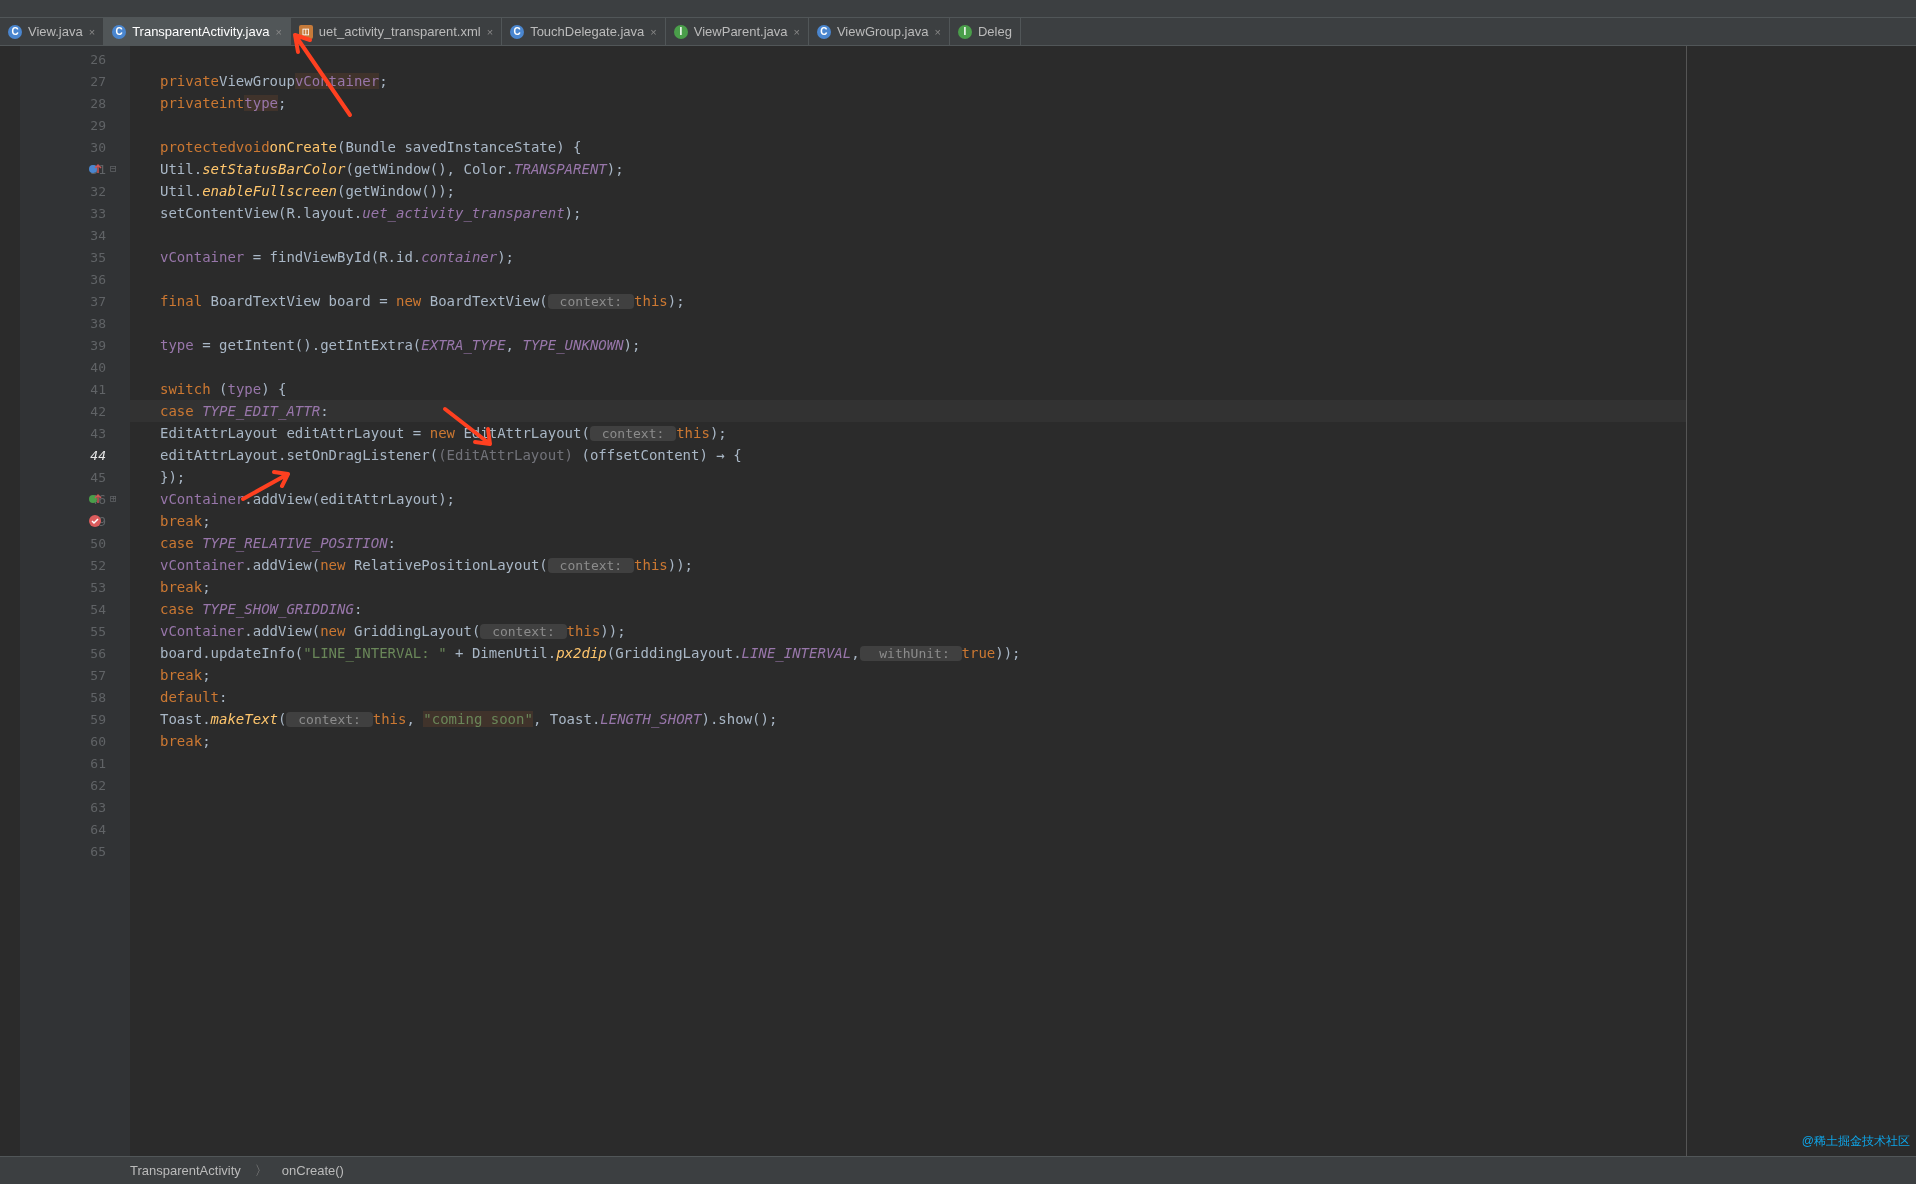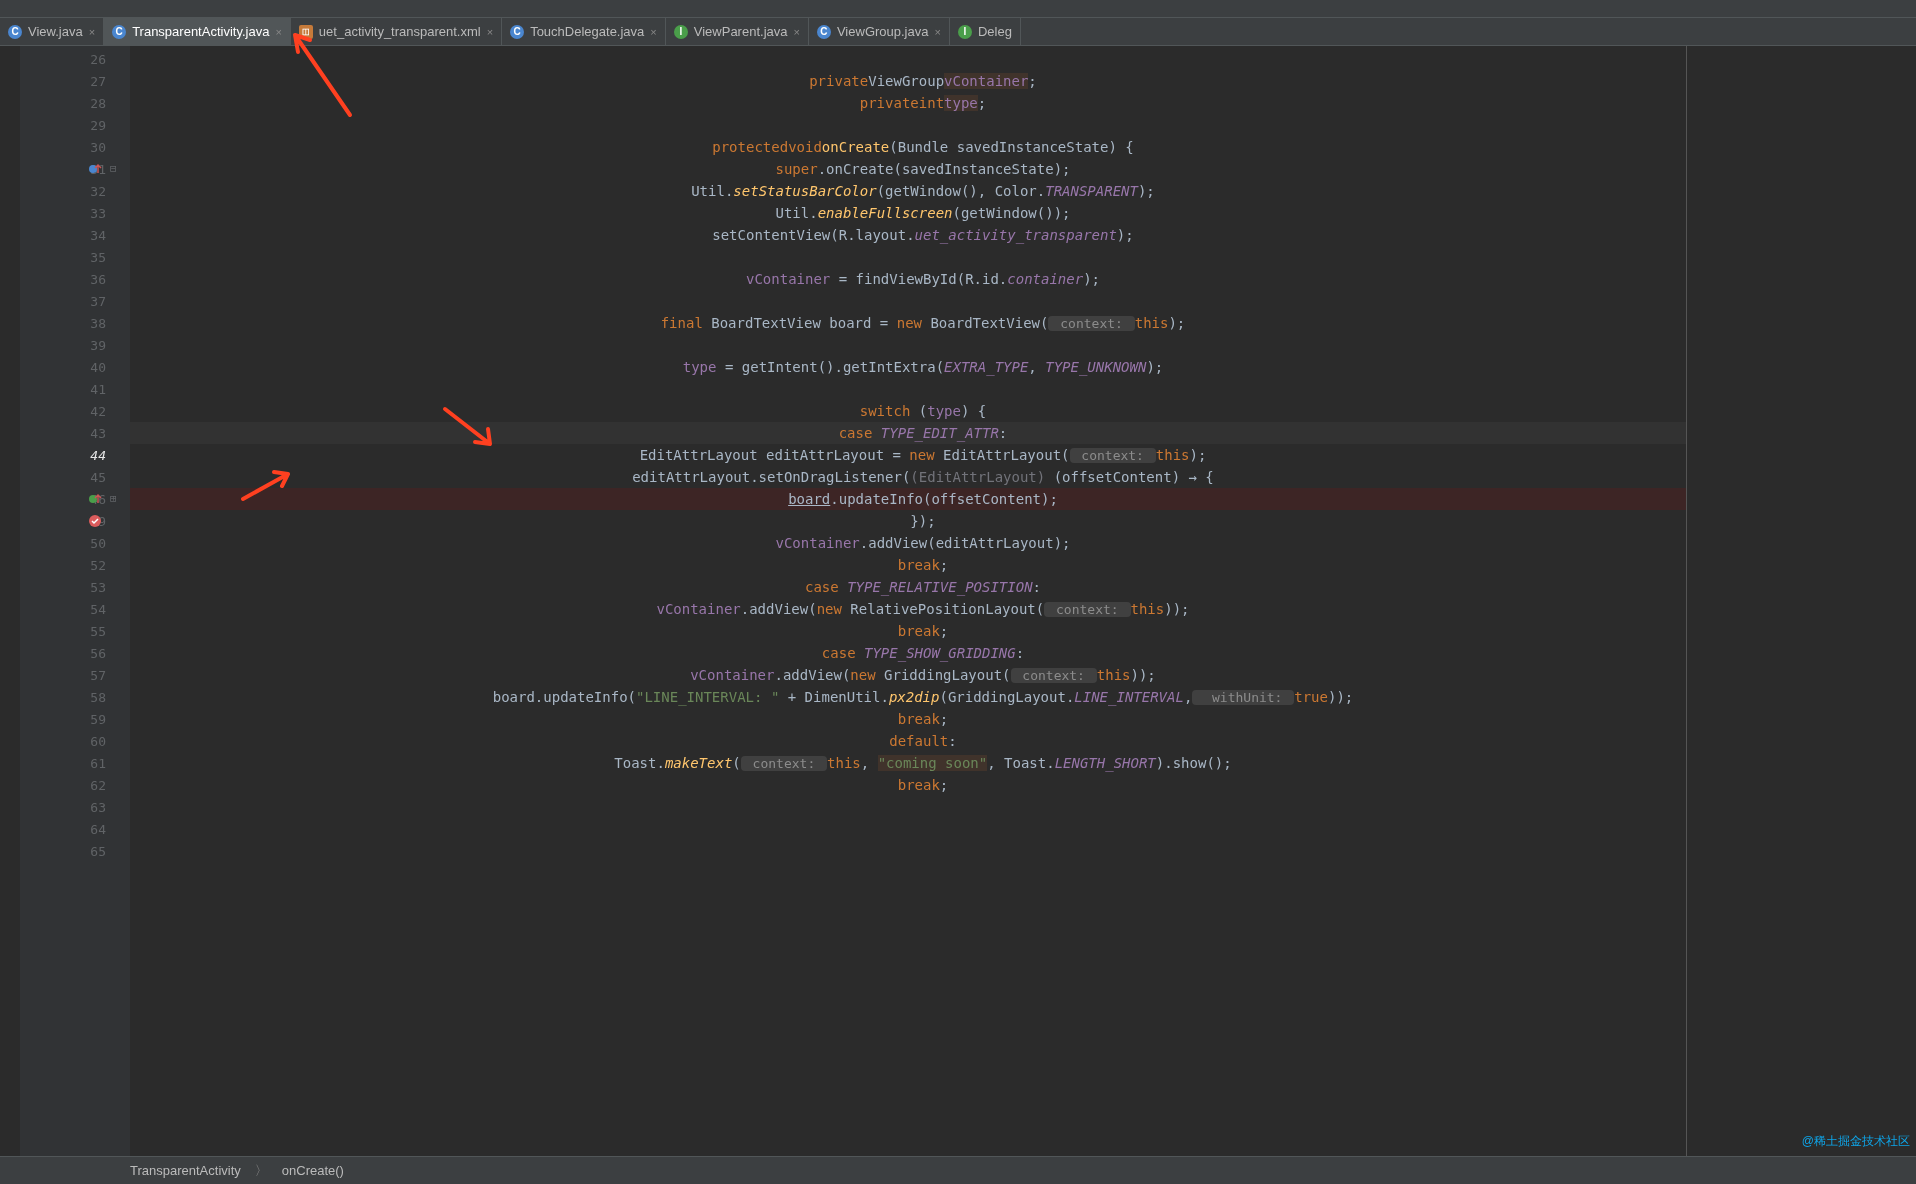--- a/index.html
+++ b/index.html
@@ -95,21 +95,20 @@
   padding-top: 2px;
   position: relative;
   background: #2b2b2b;
 }
 .code-line {
   height: 22px;
   display: flex;
   align-items: center;
   white-space: pre;
   padding-left: 30px;
-  justify-content: center;
 }
 .code-line.current { background: #323232; }
 .code-line.error-hl { background: #3d2525; }
 .right-margin {
   width: 230px;
   background: #2b2b2b;
   border-left: 1px solid #555555;
 }
 .breadcrumb {
   height: 28px;
@@ -324,36 +323,34 @@
         <span>65</span>
       </div>
   </div>
 
   <div class="code-area">
     <div class="code-line"></div>
     <div class="code-line">    <span class="kw">private</span> <span class="type">ViewGroup</span> <span class="field ident-hl">vContainer</span><span>;</span></div>
     <div class="code-line">    <span class="kw">private</span> <span class="kw">int</span> <span class="field ident-hl">type</span><span>;</span></div>
     <div class="code-line"></div>
     <div class="code-line">    <span class="kw">protected</span> <span class="kw">void</span> <span class="fn">onCreate</span><span>(Bundle savedInstanceState) {</span></div>
-    <div class="code-line">        <span class="kw">super</span><span>.onCreate(savedInstanceState);</span></div>
     <div class="code-line">        <span>Util.</span><span class="fn-i">setStatusBarColor</span><span>(getWindow(), Color.</span><span class="field-i">TRANSPARENT</span><span>);</span></div>
     <div class="code-line">        <span>Util.</span><span class="fn-i">enableFullscreen</span><span>(getWindow());</span></div>
     <div class="code-line">        <span>setContentView(R.layout.</span><span class="field-i">uet_activity_transparent</span><span>);</span></div>
     <div class="code-line"></div>
     <div class="code-line">        <span class="field">vContainer</span><span> = findViewById(R.id.</span><span class="field-i">container</span><span>);</span></div>
     <div class="code-line"></div>
     <div class="code-line">        <span class="kw">final </span><span>BoardTextView board = </span><span class="kw">new </span><span>BoardTextView(</span><span class="param-bg"> context: </span><span class="kw">this</span><span>);</span></div>
     <div class="code-line"></div>
     <div class="code-line">        <span class="field">type</span><span> = getIntent().getIntExtra(</span><span class="field-i">EXTRA_TYPE</span><span>, </span><span class="field-i">TYPE_UNKNOWN</span><span>);</span></div>
     <div class="code-line"></div>
     <div class="code-line">        <span class="kw">switch </span><span>(</span><span class="field">type</span><span>) {</span></div>
     <div class="code-line current">            <span class="kw">case </span><span class="field-i">TYPE_EDIT_ATTR</span><span>:</span></div>
     <div class="code-line">                <span>EditAttrLayout editAttrLayout = </span><span class="kw">new </span><span>EditAttrLayout(</span><span class="param-bg"> context: </span><span class="kw">this</span><span>);</span></div>
     <div class="code-line">                <span>editAttrLayout.setOnDragListener(</span><span class="param">(EditAttrLayout) </span><span>(offsetContent) → {</span></div>
-    <div class="code-line error-hl">                        <span class="underline">board</span><span>.updateInfo(offsetContent);</span></div>
     <div class="code-line">                <span>});</span></div>
     <div class="code-line">                <span class="field">vContainer</span><span>.addView(editAttrLayout);</span></div>
     <div class="code-line">                <span class="kw">break</span><span>;</span></div>
     <div class="code-line">            <span class="kw">case </span><span class="field-i">TYPE_RELATIVE_POSITION</span><span>:</span></div>
     <div class="code-line">                <span class="field">vContainer</span><span>.addView(</span><span class="kw">new </span><span>RelativePositionLayout(</span><span class="param-bg"> context: </span><span class="kw">this</span><span>));</span></div>
     <div class="code-line">                <span class="kw">break</span><span>;</span></div>
     <div class="code-line">            <span class="kw">case </span><span class="field-i">TYPE_SHOW_GRIDDING</span><span>:</span></div>
     <div class="code-line">                <span class="field">vContainer</span><span>.addView(</span><span class="kw">new </span><span>GriddingLayout(</span><span class="param-bg"> context: </span><span class="kw">this</span><span>));</span></div>
     <div class="code-line">                <span>board.updateInfo(</span><span class="str">"LINE_INTERVAL: "</span><span> + DimenUtil.</span><span class="fn-i">px2dip</span><span>(GriddingLayout.</span><span class="field-i">LINE_INTERVAL</span><span>,</span><span class="param-bg">  withUnit: </span><span class="kw">true</span><span>));</span></div>
     <div class="code-line">                <span class="kw">break</span><span>;</span></div>

